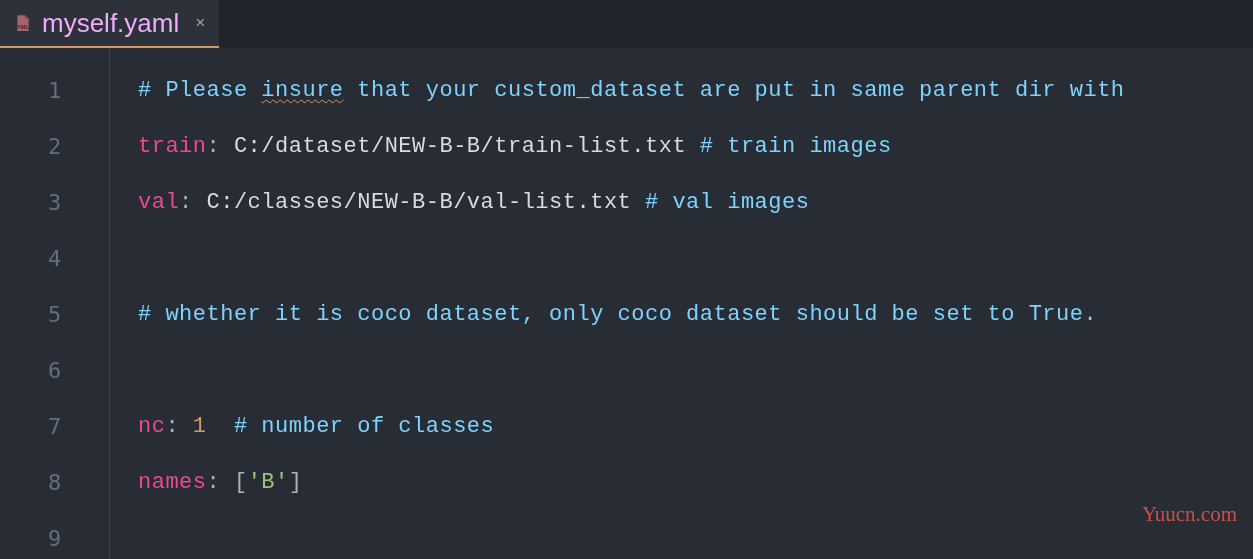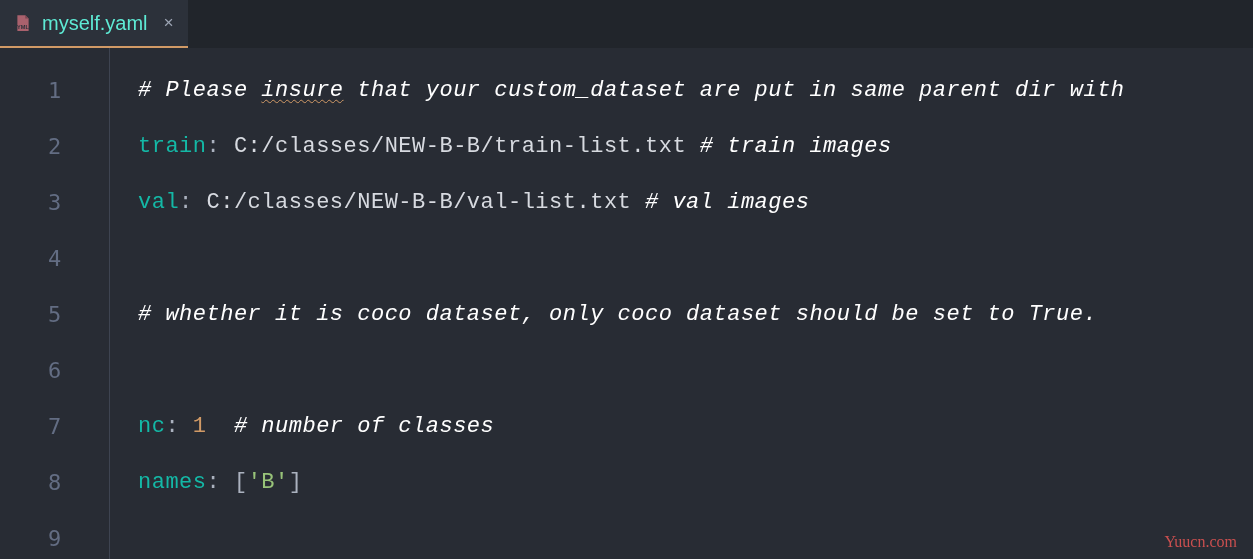--- a/index.html
+++ b/index.html
@@ -36,22 +36,22 @@
       height: 18px;
       display: flex;
       align-items: center;
       justify-content: center;
     }
     .tab-icon svg {
       width: 18px;
       height: 18px;
     }
     .tab-label {
-      color: #5eead4;
-      font-size: 20px;
+      color: #f0abfc;
+      font-size: 26px;
       font-family: -apple-system, BlinkMacSystemFont, 'Segoe UI', sans-serif;
     }
     .tab-close {
       color: #9da5b4;
       font-size: 17px;
       margin-left: 6px;
       cursor: pointer;
       font-weight: 300;
     }
     .editor-area {
@@ -84,25 +84,24 @@
     .code-line {
       height: 56px;
       display: flex;
       align-items: center;
       font-size: 22px;
       white-space: pre;
       font-family: 'Consolas', 'Monaco', 'Courier New', monospace;
       letter-spacing: 0.5px;
     }
     .tok-comment {
-      color: #ffffff;
-      font-style: italic;
+      color: #7dd3fc;
     }
     .tok-key {
-      color: #14b8a6;
+      color: #ec4899;
     }
     .tok-string {
       color: #d7dae0;
     }
     .tok-number {
       color: #d19a66;
     }
     .tok-punct {
       color: #abb2bf;
     }
@@ -114,24 +113,24 @@
     }
     .squiggle {
       text-decoration-line: underline;
       text-decoration-style: wavy;
       text-decoration-color: #d19a66;
       text-decoration-thickness: 1px;
       text-underline-offset: 3px;
     }
     .watermark {
       position: absolute;
-      bottom: 8px;
+      bottom: 32px;
       right: 16px;
       color: #c94f4f;
-      font-size: 16px;
+      font-size: 21px;
       font-family: Georgia, 'Times New Roman', serif;
       text-align: right;
     }
   </style>
 </head>
 <body>
 
 <div class="tab-bar">
   <div class="tab">
     <span class="tab-icon">
@@ -154,21 +153,21 @@
     <div class="line-number">4</div>
     <div class="line-number">5</div>
     <div class="line-number">6</div>
     <div class="line-number">7</div>
     <div class="line-number">8</div>
     <div class="line-number">9</div>
   </div>
 
   <div class="code-content">
     <div class="code-line"><span class="tok-comment"># Please </span><span class="tok-comment squiggle">insure</span><span class="tok-comment"> that your custom_dataset are put in same parent dir with </span></div>
-    <div class="code-line"><span class="tok-key">train</span><span class="tok-punct">:</span><span> </span><span class="tok-string">C:/classes/NEW-B-B/train-list.txt</span><span class="tok-comment"> # train images</span></div>
+    <div class="code-line"><span class="tok-key">train</span><span class="tok-punct">:</span><span> </span><span class="tok-string">C:/dataset/NEW-B-B/train-list.txt</span><span class="tok-comment"> # train images</span></div>
     <div class="code-line"><span class="tok-key">val</span><span class="tok-punct">:</span><span> </span><span class="tok-string">C:/classes/NEW-B-B/val-list.txt</span><span class="tok-comment"> # val images</span></div>
     <div class="code-line"></div>
     <div class="code-line"><span class="tok-comment"># whether it is coco dataset, only coco dataset should be set to True.</span></div>
     <div class="code-line"></div>
     <div class="code-line"><span class="tok-key">nc</span><span class="tok-punct">:</span><span> </span><span class="tok-number">1</span><span class="tok-comment">  # number of classes</span></div>
     <div class="code-line"><span class="tok-key">names</span><span class="tok-punct">:</span><span> </span><span class="tok-bracket">[</span><span class="tok-quoted">'B'</span><span class="tok-bracket">]</span></div>
   </div>
 </div>
 
 <div class="watermark">Yuucn.com</div>

